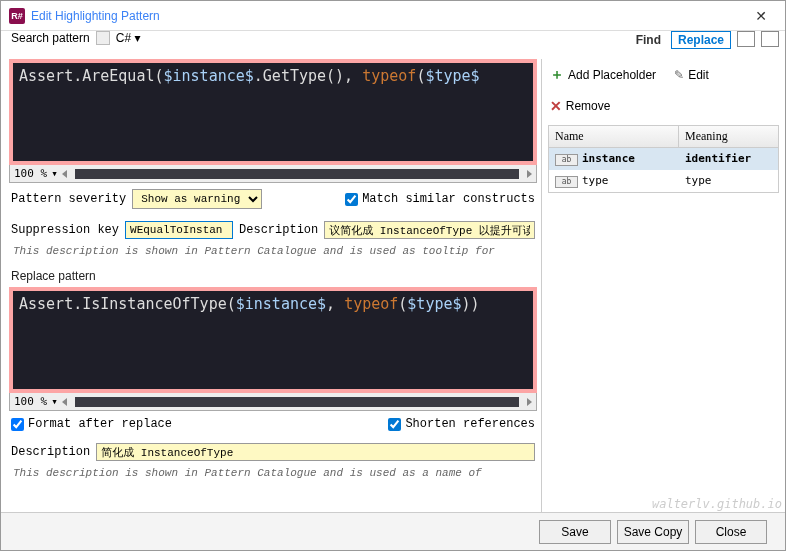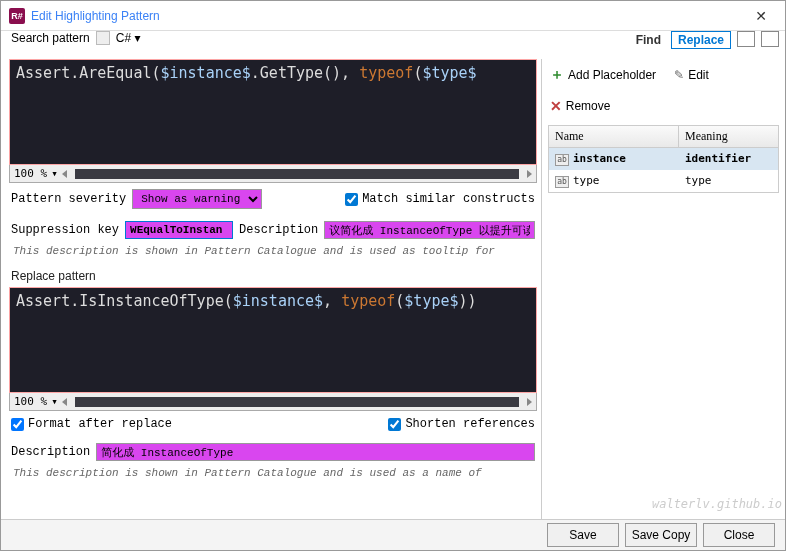--- a/index.html
+++ b/index.html
@@ -10,52 +10,52 @@
 .titlebar .close-x { margin-left: auto; font-size: 14px; color: #333; padding: 4px 10px; cursor: pointer; }
 .toolbar { height: 28px; display: flex; align-items: flex-start; padding: 0 6px 0 10px; gap: 6px; }
 .toolbar .lang-icon { width: 14px; height: 14px; background: #eee; border: 1px solid #bbb; display: inline-block; }
 .toolbar .spacer { flex: 1; }
 .toolbar .link { color: #333; cursor: pointer; padding: 2px 4px; font-weight: bold; }
 .toolbar .link.active { border: 1px solid #0078d4; padding: 1px 6px; color: #0078d4; }
 .toolbar .tool-icon { width: 18px; height: 16px; border: 1px solid #888; display: inline-block; }
 .main { flex: 1; display: flex; overflow: hidden; }
 .left { width: 540px; display: flex; flex-direction: column; padding: 0 4px 0 8px; }
 .right { flex: 1; border-left: 1px solid #ccc; display: flex; flex-direction: column; padding: 2px 6px; }
-.code-editor { background: #1e1e28; color: #ddd; font-family: Consolas, monospace; font-size: 15px; height: 106px; padding: 4px 6px; white-space: nowrap; overflow: hidden; border: 1px solid #fca5a5; }
+.code-editor { background: #1e1e28; color: #ddd; font-family: Consolas, monospace; font-size: 15px; height: 106px; padding: 4px 6px; white-space: nowrap; overflow: hidden; border: 4px solid #fca5a5; }
 .code-editor .kw { color: #cc7832; }
 .code-editor .tpl { color: #a9d1f7; }
 .zoom-row { display: flex; align-items: center; background: #eee; border: 1px solid #aaa; border-top: none; height: 18px; font-family: Consolas, monospace; font-size: 11px; padding: 0 4px; gap: 4px; }
 .zoom-row .triangle { display: inline-block; width: 0; height: 0; border-top: 4px solid transparent; border-bottom: 4px solid transparent; }
 .zoom-row .tri-l { border-right: 5px solid #888; }
 .zoom-row .tri-r { border-left: 5px solid #888; }
 .zoom-row .hscroll { flex: 1; height: 10px; background: #3a3a42; margin: 0 4px; position: relative; }
 .form-row { display: flex; align-items: center; gap: 6px; padding: 6px 2px; font-family: Consolas, "Courier New", monospace; font-size: 12px; }
-.form-row input[type=text], .form-row select { font-family: inherit; font-size: 11px; border: 1px solid #999; padding: 2px 4px; background: #d946ef; }
+.form-row input[type=text], .form-row select { font-family: inherit; font-size: 11px; border: 1px solid #999; padding: 2px 4px; background: #fef9c3; }
 .form-row input.focused { border: 1px solid #0078d4; outline: none; }
 .form-row .check { display: flex; align-items: center; gap: 4px; margin-left: auto; }
 .form-row .check input { width: 13px; height: 13px; accent-color: #0078d4; }
 .hint { font-family: Consolas, "Courier New", monospace; font-style: italic; color: #666; font-size: 11px; padding: 0 4px 6px; }
 .section-label { font-size: 12px; padding: 6px 2px 4px; color: #222; }
 .right .action-btn { display: flex; align-items: center; gap: 4px; padding: 3px 2px; cursor: pointer; font-size: 12px; }
 .right .green-plus { color: #2e8b2e; font-weight: bold; font-size: 14px; }
 .right .pencil { color: #666; }
 .right .red-x { color: #c04040; font-weight: bold; font-size: 14px; }
 .right .actions-top { display: flex; flex-wrap: wrap; gap: 8px 14px; padding: 2px 0 4px; }
 .ph-table { border: 1px solid #ccc; margin-top: 4px; font-size: 11px; font-family: Consolas, monospace; }
 .ph-table .ph-head { display: flex; background: linear-gradient(#fafafa,#e9e9e9); border-bottom: 1px solid #ccc; font-family: "Segoe UI"; font-size: 12px; }
 .ph-table .ph-head > div { padding: 3px 6px; border-right: 1px solid #ccc; }
 .ph-table .ph-head > div:last-child { border-right: none; }
 .ph-table .c1 { width: 130px; }
 .ph-table .c2 { flex: 1; }
 .ph-table .ph-row { display: flex; padding: 2px 0; }
 .ph-table .ph-row.sel { background: #d8e6f2; }
 .ph-table .ph-row > div { padding: 2px 6px; }
-.ph-table .ic { display: inline-block; width: 14px; height: 12px; border: 1px solid #999; background: #eee; margin-right: 4px; font-size: 8px; text-align: center; line-height: 10px; color: #555; }
+.ph-table .ic { display: inline-block; width: 23px; height: 12px; border: 1px solid #999; background: #eee; margin-right: 4px; font-size: 8px; text-align: center; line-height: 10px; color: #555; }
 .ph-row .bold { font-weight: bold; }
-.footer { height: 31px; border-top: 1px solid #ccc; display: flex; align-items: center; justify-content: flex-end; gap: 6px; padding: 0 10px; background: #f4f4f4; position: relative; }
+.footer { height: 38px; border-top: 1px solid #ccc; display: flex; align-items: center; justify-content: flex-end; gap: 6px; padding: 0 18px; background: #f4f4f4; position: relative; }
 .footer .btn { min-width: 72px; height: 24px; border: 1px solid #999; background: #f0f0f0; cursor: pointer; font-size: 12px; }
 .watermark { position: absolute; right: 4px; bottom: 40px; color: #ccc; font-family: Consolas, monospace; font-size: 12px; font-style: italic; }
 </style>
 </head>
 <body>
 
 <div class="titlebar">
   <span class="app-icon">R#</span>
   <span class="title">Edit Highlighting Pattern</span>
   <span class="close-x">✕</span>
@@ -91,21 +91,21 @@
         <option>Show as warning</option>
       </select>
       <label class="check">
         <input type="checkbox" checked="" style="">
         <span>Match similar constructs</span>
       </label>
     </div>
 
     <div class="form-row">
       <span>Suppression key</span>
-      <input type="text" class="focused" style="width: 108px; font-weight: bold;" value="WEqualToInstan">
+      <input type="text" class="focused" style="width: 108px;" value="WEqualToInstan">
       <span>Description</span>
       <input type="text" style="flex: 1 1 0%;" value="议简化成 InstanceOfType 以提升可读性。">
     </div>
     <div class="hint">This description is shown in Pattern Catalogue and is used as tooltip for</div>
 
     <div class="section-label">Replace pattern</div>
     <div class="code-editor">
       <span>Assert.IsInstanceOfType(</span><span class="tpl">$instance$</span><span>, </span><span class="kw">typeof</span><span>(</span><span class="tpl">$type$</span><span>))</span>
     </div>
     <div class="zoom-row">

